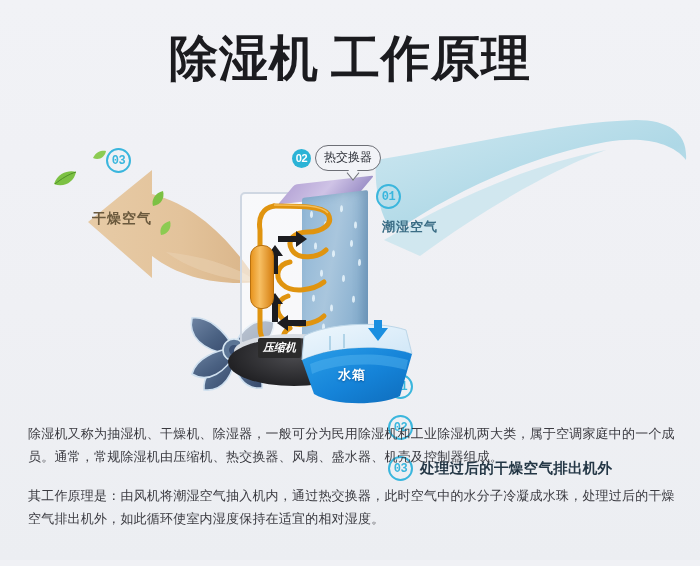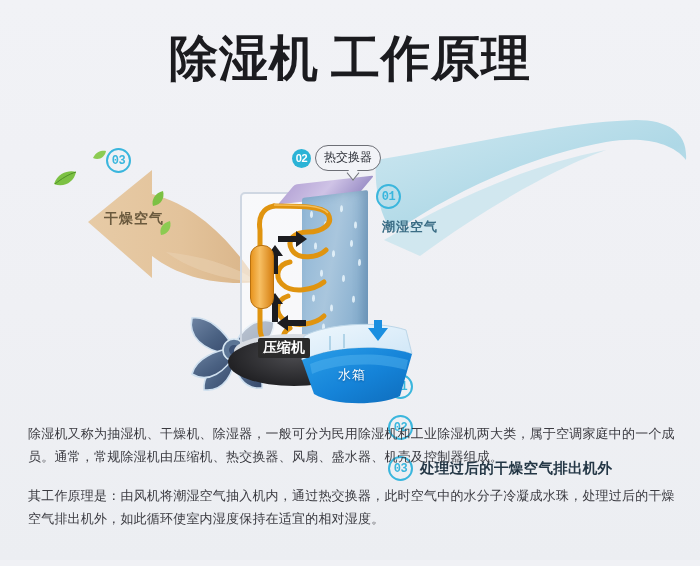--- a/index.html
+++ b/index.html
@@ -158,27 +158,28 @@
     border: 1px solid #b9710f;
   }
 
   
   .compressor-label {
     position: absolute;
     left: 30px;
     top: 168px;
     background: #2b2b2b;
     color: #ffffff;
-    font-size: 14px;
+    font-size: 11px;
     line-height: 11px;
     padding: 4px 5px 5px;
     border-radius: 2px;
     letter-spacing: 0px;
     font-weight: 700;
     z-index: 6;
+    font-style: italic;
   }
 
   
   .base {
     position: absolute;
     left: 0px;
     top: 168px;
     width: 132px;
     height: 48px;
     background: radial-gradient(ellipse at 50% 35%, #4c4c50 0%, #232326 70%, #17171a 100%);
@@ -204,21 +205,21 @@
     width: 116px;
     height: 88px;
     z-index: 5;
   }
   .tank-label {
     position: absolute;
     left: 38px;
     top: 46px;
     color: #ffffff;
     font-size: 13px;
-    font-weight: 400;
+    font-weight: 700;
     letter-spacing: 1px;
     text-shadow: 0 1px 2px rgba(0,40,90,.45);
   }
 
   
   .callout-heat {
     position: absolute;
     left: 292px;
     top: 27px;
     display: flex;
@@ -269,21 +270,21 @@
     border: 2px solid #3ab6dd;
     color: #3ab6dd;
     width: 21px;
     height: 21px;
     font-size: 12px;
     font-family: Liberation Mono, monospace;
   }
 
   .label-dry {
     position: absolute;
-    left: 104px;
+    left: 92px;
     top: 92px;
     font-size: 14px;
     font-weight: 700;
     color: #6b5a3e;
     letter-spacing: 1px;
   }
   .badge-03-dry {
     position: absolute;
     left: 106px;
     top: 30px;

